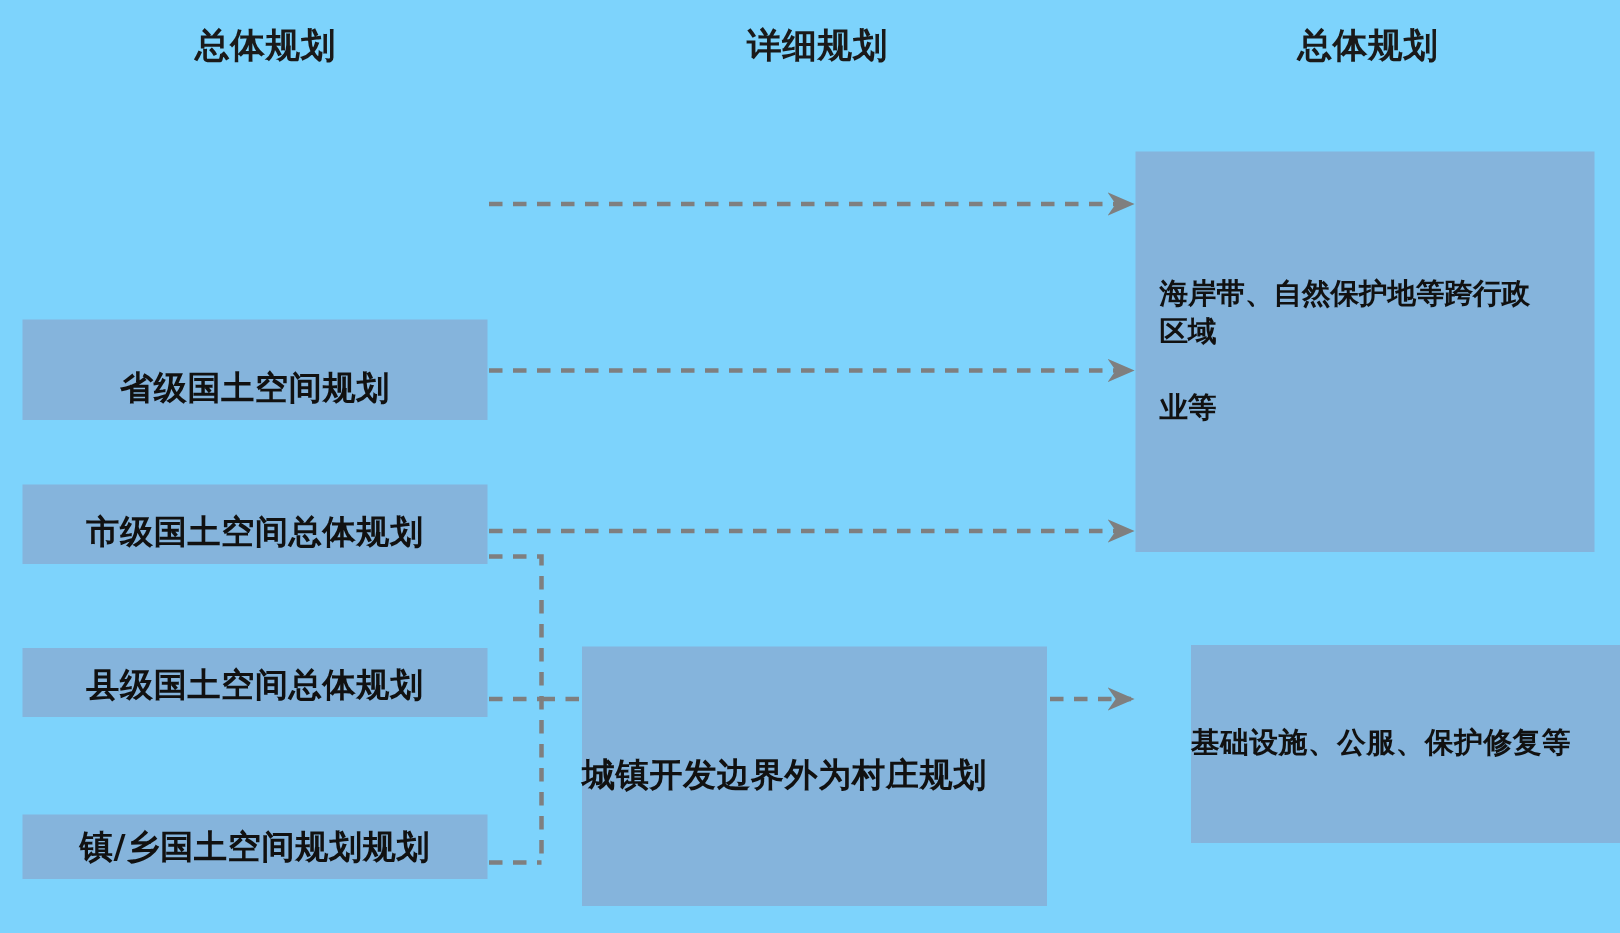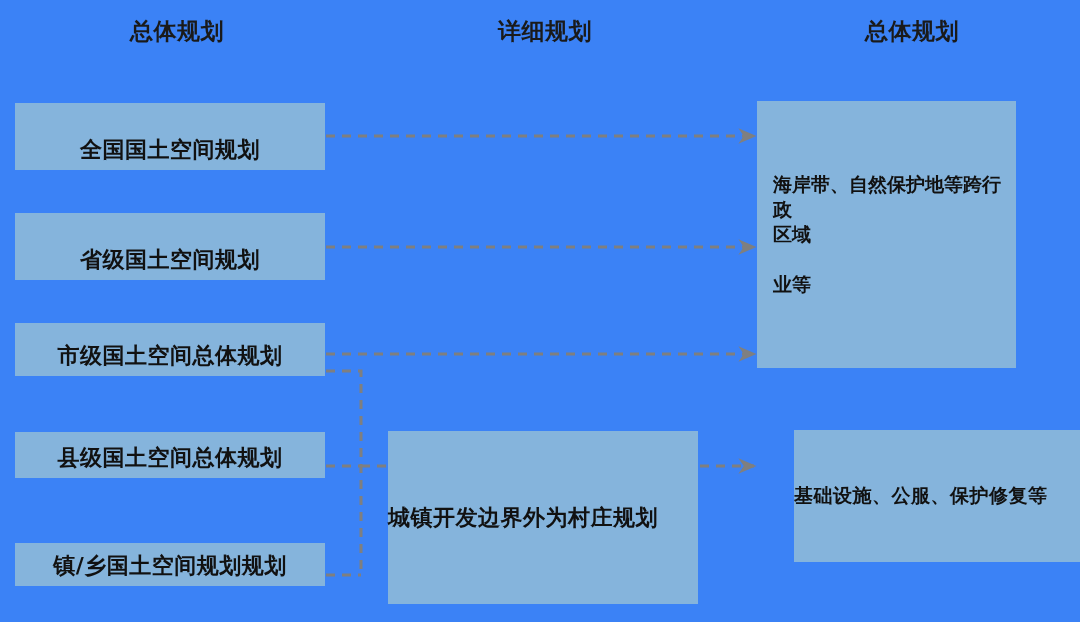--- a/index.html
+++ b/index.html
@@ -8,21 +8,21 @@
     padding: 0;
     background: #ffffff;
   }
   body {
     font-family: "DejaVu Sans", "Liberation Sans", sans-serif;
   }
   #diagram {
     position: relative;
     width: 1080px;
     height: 622px;
-    background: #3b82f6;
+    background: #7dd3fc;
     overflow: hidden;
   }
   .col-header {
     position: absolute;
     font-size: 23px;
     font-weight: bold;
     color: #1a1a1a;
     letter-spacing: 0.5px;
     white-space: nowrap;
     transform: translateX(-50%);
@@ -113,23 +113,20 @@
 
     <path class="dash" d="M326,575 L361,575"></path>
 
     <path class="dash" d="M326,466 L361,466"></path>
 
     <path class="dash" d="M361,466 L387,466"></path>
 
     <line class="dash-arrow" x1="700" y1="466" x2="754" y2="466"></line>
   </svg>
 
-  <div class="node left-node" style="left:15px; top:103px; width:310px; height:67px;">
-    <span class="node-label">全国国土空间规划</span>
-  </div>
 
   <div class="node left-node" style="left:15px; top:213px; width:310px; height:67px;align-items:flex-end;">
     <span class="node-label">省级国土空间规划</span>
   </div>
 
   <div class="node left-node" style="left:15px; top:323px; width:310px; height:53px;">
     <span class="node-label">市级国土空间总体规划</span>
   </div>
 
   <div class="node left-node" style="left:15px; top:432px; width:310px; height:46px;">
@@ -137,21 +134,21 @@
   </div>
 
   <div class="node left-node" style="left:15px; top:543px; width:310px; height:43px;">
     <span class="node-label">镇/乡国土空间规划规划</span>
   </div>
 
   <div class="node center-node" style="left:388px; top:431px; width:310px; height:173px;">
     <span class="node-label">城镇开发边界外为村庄规划</span>
   </div>
 
-  <div class="node text-left" style="left:757px; top:101px; width:259px; height:267px;">
+  <div class="node text-left" style="left:757px; top:101px; width:306px; height:267px;">
     <span class="node-label">
       <span>海岸带、自然保护地等跨行政</span><br>
       <span>区域</span><br>
       <br>
       <span>业等</span>
     </span>
   </div>
 
   <div class="node center-node" style="left:794px; top:430px; width:306px; height:132px;">
     <span class="node-label" style="font-size:19px;">基础设施、公服、保护修复等</span>

